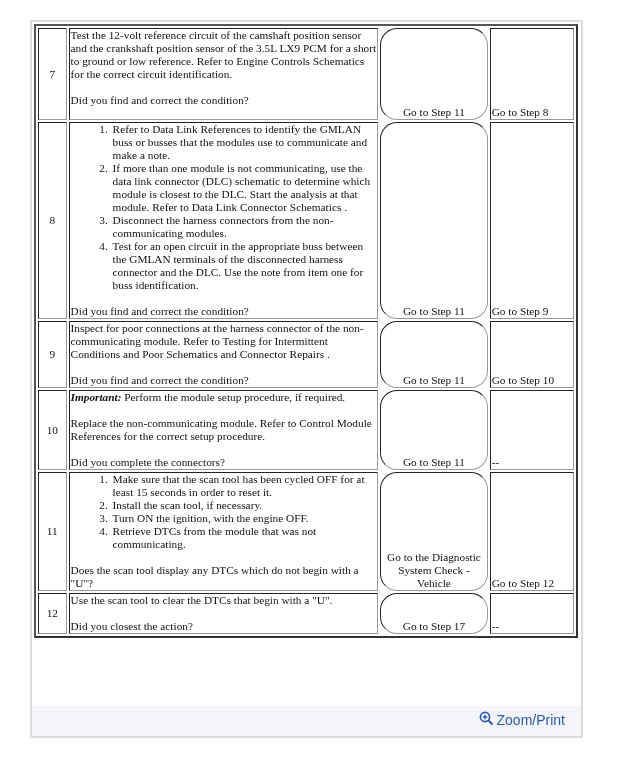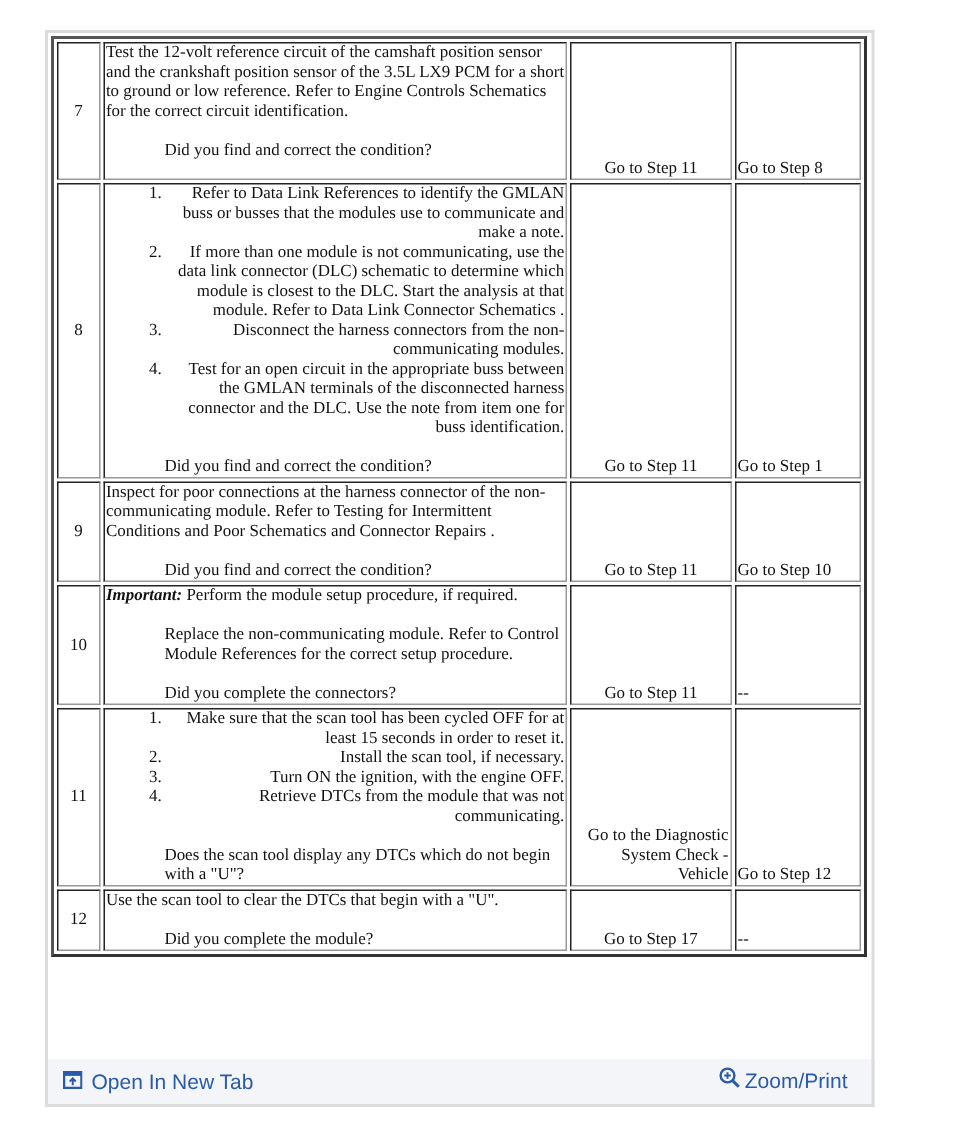--- a/index.html
+++ b/index.html
@@ -22,25 +22,25 @@
     background: #fff;
     font-family: "Liberation Serif", serif; font-size: 11.3px; line-height: 13px; color: #111;
   }
   table.diag td {
     border: 1px solid #444; border-right-color: #999; border-bottom-color: #999;
     border-left-color: #222; border-top-color: #222;
     padding: 0 1px; vertical-align: top;
   }
   td.num { width: 25px; text-align: center; vertical-align: middle !important; }
   td.action { width: 311px; }
-  td.yes { width: 105px; text-align: center; vertical-align: bottom !important; }
+  td.yes { width: 105px; text-align: center; vertical-align: bottom !important; border-radius: 17px; }
   td.no { width: 82px; text-align: left; vertical-align: bottom !important; }
-  td.yes.left { text-align: right; }
-  .q { margin-top: 13px; margin-left: 39px; }
-  ol { margin: 0; padding-left: 40px; text-align: right; }
+  td.yes.left { text-align: center; }
+  .q { margin-top: 13px; }
+  ol { margin: 0; padding-left: 40px; }
   ol li { padding-left: 2px; }
   b { font-weight: bold; font-style: italic; }
 </style>
 </head>
 <body>
 
 <div class="frame"></div>
 
 <table class="diag">
   <tbody>
@@ -60,21 +60,21 @@
       <td class="action">
         <ol>
           <li>Refer to Data Link References to identify the GMLAN buss or busses that the modules use to communicate and make a note.</li>
           <li>If more than one module is not communicating, use the data link connector (DLC) schematic to determine which module is closest to the DLC. Start the analysis at that module. Refer to Data Link Connector Schematics .</li>
           <li>Disconnect the harness connectors from the non-communicating modules.</li>
           <li>Test for an open circuit in the appropriate buss between the GMLAN terminals of the disconnected harness connector and the DLC. Use the note from item one for buss identification.</li>
         </ol>
         <div class="q">Did you find and correct the condition?</div>
       </td>
       <td class="yes">Go to Step 11</td>
-      <td class="no">Go to Step 1</td>
+      <td class="no">Go to Step 9</td>
     </tr>
 
     <tr>
       <td class="num">9</td>
       <td class="action">
         <div>Inspect for poor connections at the harness connector of the non-communicating module. Refer to Testing for Intermittent Conditions and Poor Schematics and Connector Repairs .</div>
         <div class="q">Did you find and correct the condition?</div>
       </td>
       <td class="yes">Go to Step 11</td>
       <td class="no">Go to Step 10</td>
@@ -103,39 +103,29 @@
         <div class="q">Does the scan tool display any DTCs which do not begin with a "U"?</div>
       </td>
       <td class="yes left">Go to the Diagnostic System Check - Vehicle</td>
       <td class="no">Go to Step 12</td>
     </tr>
 
     <tr>
       <td class="num">12</td>
       <td class="action">
         <div>Use the scan tool to clear the DTCs that begin with a "U".</div>
-        <div class="q">Did you complete the module?</div>
+        <div class="q">Did you closest the action?</div>
       </td>
       <td class="yes">Go to Step 17</td>
       <td class="no">--</td>
     </tr>
   </tbody>
 </table>
 
 <div class="footer">
-  <div class="left">
-    <span>
-      <svg width="13" height="12" viewBox="0 0 13 12">
-        <rect x="0.75" y="0.75" width="11.5" height="10.5" fill="none" stroke="#2a5aa8" stroke-width="1.5"></rect>
-        <rect x="0.75" y="0.75" width="11.5" height="2.5" fill="#2a5aa8"></rect>
-        <path d="M6.5 9.5 V5 M4.5 7 L6.5 5 L8.5 7" fill="none" stroke="#2a5aa8" stroke-width="1.3"></path>
-      </svg>
-    </span>
-    <span>Open In New Tab</span>
-  </div>
   <div class="right">
     <span>
       <svg width="15" height="15" viewBox="0 0 15 15">
         <circle cx="6" cy="6" r="4.6" fill="none" stroke="#2a5aa8" stroke-width="1.6"></circle>
         <path d="M9.4 9.4 L13.5 13.5" stroke="#2a5aa8" stroke-width="2"></path>
         <path d="M6 3.8 V8.2 M3.8 6 H8.2" stroke="#2a5aa8" stroke-width="1.3"></path>
       </svg>
     </span>
     <span>Zoom/Print</span>
   </div>

